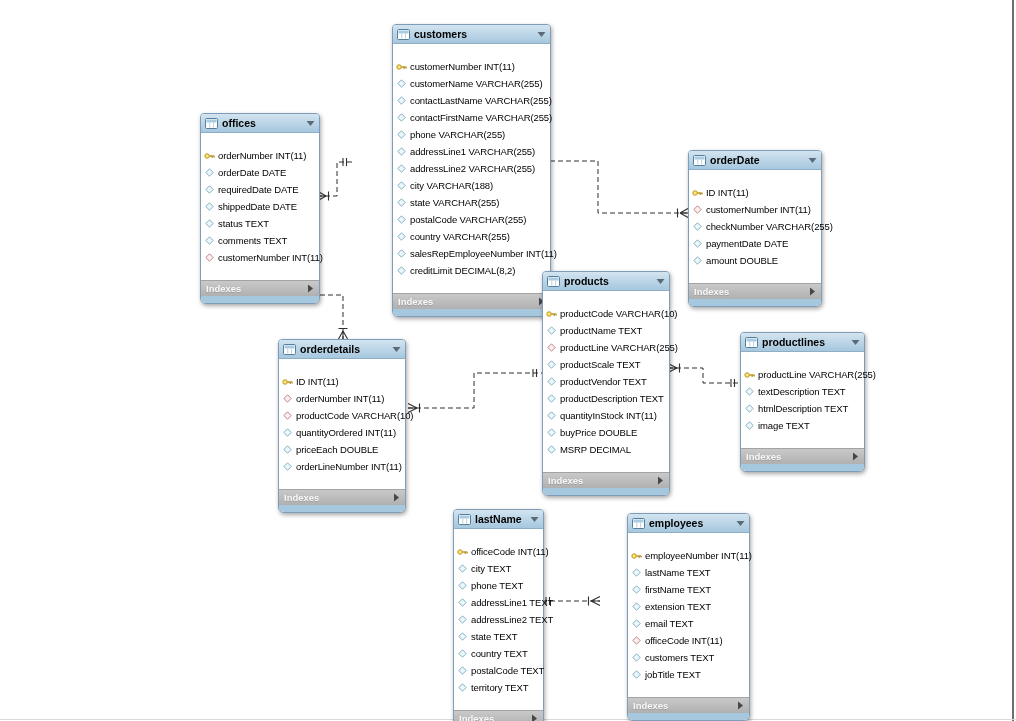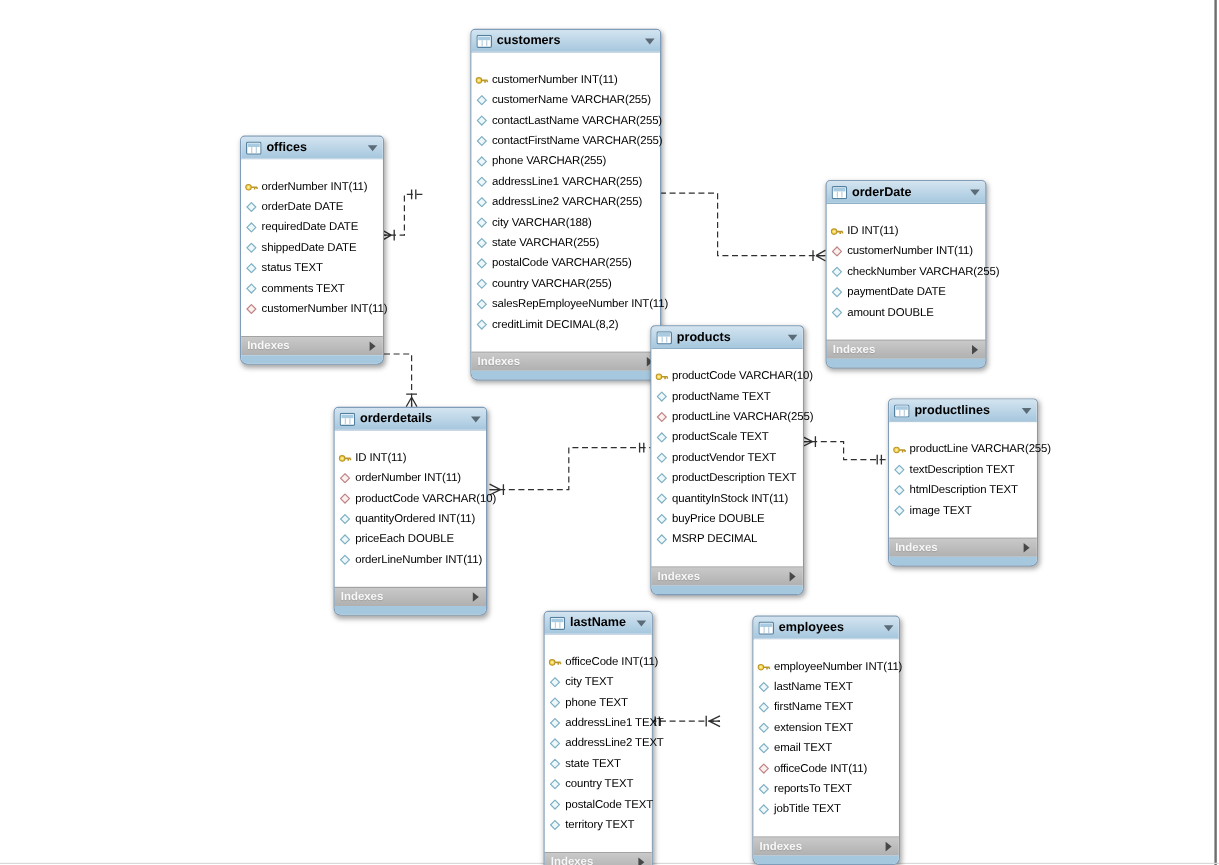--- a/index.html
+++ b/index.html
@@ -799,21 +799,21 @@
             </svg>
           </span>
           <span class="clabel">officeCode INT(11)</span>
         </div>
         <div class="trow">
           <span class="cicon">
             <svg width="9" height="9" viewBox="0 0 9 9">
               <path d="M4.5,0.8 L8.2,4.5 L4.5,8.2 L0.8,4.5 Z" fill="#eef8fb" stroke="#7fb0c4" stroke-width="1"></path>
             </svg>
           </span>
-          <span class="clabel">reportsTo TEXT</span>
+          <span class="clabel">customers TEXT</span>
         </div>
         <div class="trow">
           <span class="cicon">
             <svg width="9" height="9" viewBox="0 0 9 9">
               <path d="M4.5,0.8 L8.2,4.5 L4.5,8.2 L0.8,4.5 Z" fill="#eef8fb" stroke="#7fb0c4" stroke-width="1"></path>
             </svg>
           </span>
           <span class="clabel">jobTitle TEXT</span>
         </div>
       </div>

